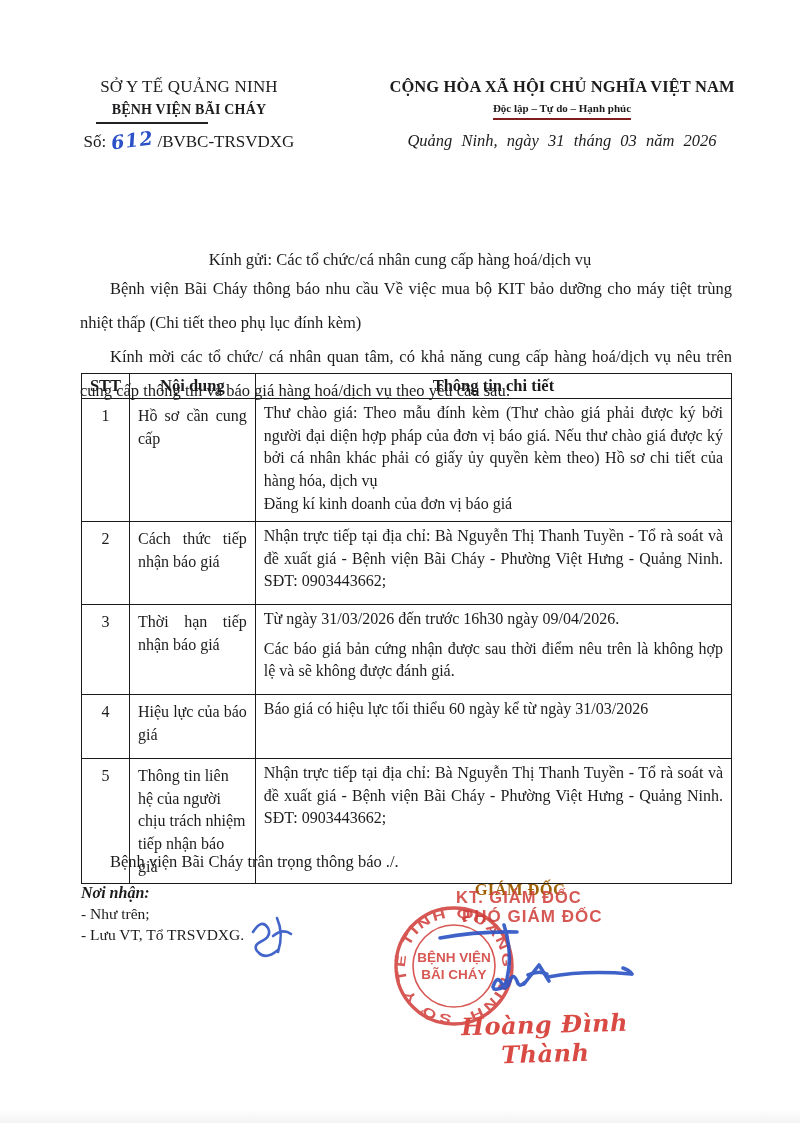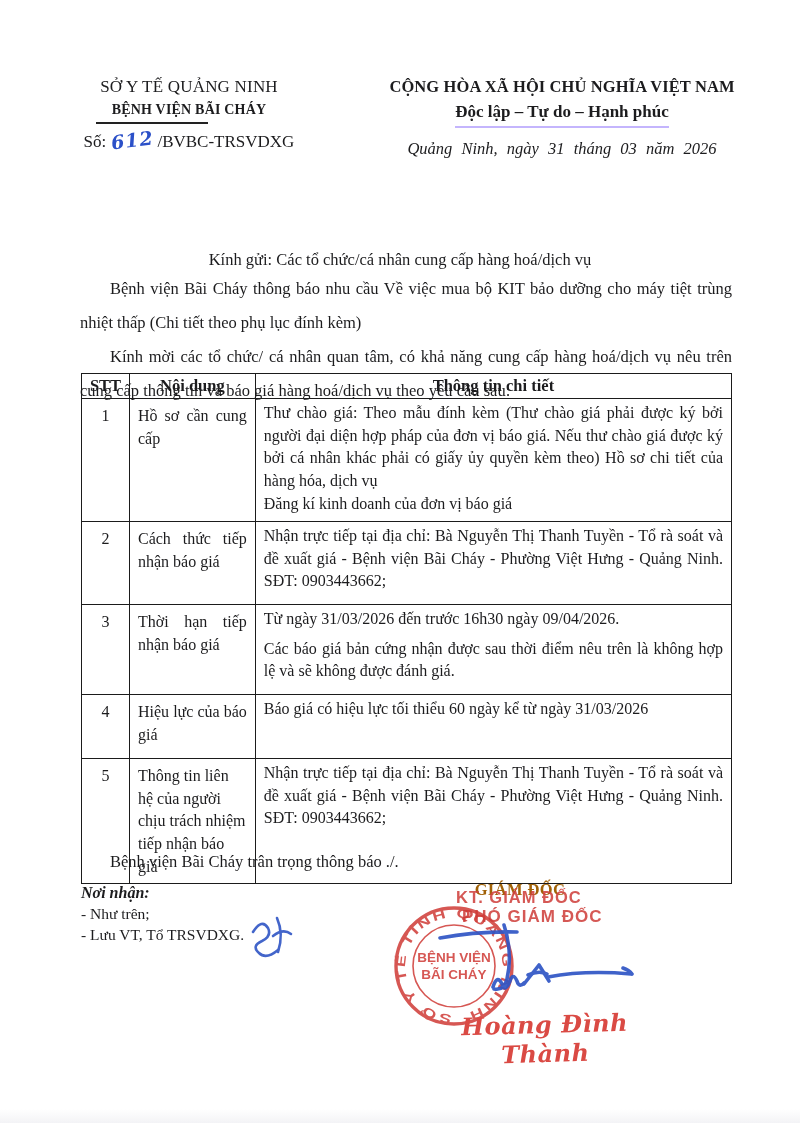--- a/index.html
+++ b/index.html
@@ -17,22 +17,22 @@
   .hl-rule{width:112px;height:2px;background:#222;margin:3px auto 4px 40px;}
   .hl-so{font-size:17px;margin-top:1px;}
   .hand-num{
     color:#2b50c8;font-style:italic;font-weight:bold;font-size:19px;
     display:inline-block;transform:rotate(-7deg);letter-spacing:1px;
     font-family:"DejaVu Serif", serif;
   }
   .hl-subject{font-size:15.5px;line-height:1.42;margin-top:4px;}
   #hdr-right{left:362px;top:64px;width:400px;line-height:1.3;}
   .hr-nation{font-size:16.5px;font-weight:bold;letter-spacing:.1px;}
-  .hr-motto{display:inline-block;font-size:17px;font-weight:bold;
-    border-bottom:2px solid #c4b5fd;padding-bottom:2px;margin-top:4px;}
+  .hr-motto{display:inline-block;font-size:11px;font-weight:bold;
+    border-bottom:2px solid #7f1d1d;padding-bottom:2px;margin-top:4px;}
   .hr-date{font-size:16.5px;font-style:italic;margin-top:10px;word-spacing:5px;}
   
   #salutation{left:0;top:238px;width:800px;font-size:16.5px;}
   #body-paras{left:80px;top:260px;width:652px;}
   #body-paras p{
     margin:0;font-size:16.5px;line-height:34px;text-align:justify;
     text-indent:30px;
   }
   
   #tbl{left:81px;top:361px;width:651px;border-collapse:collapse;position:absolute;}

